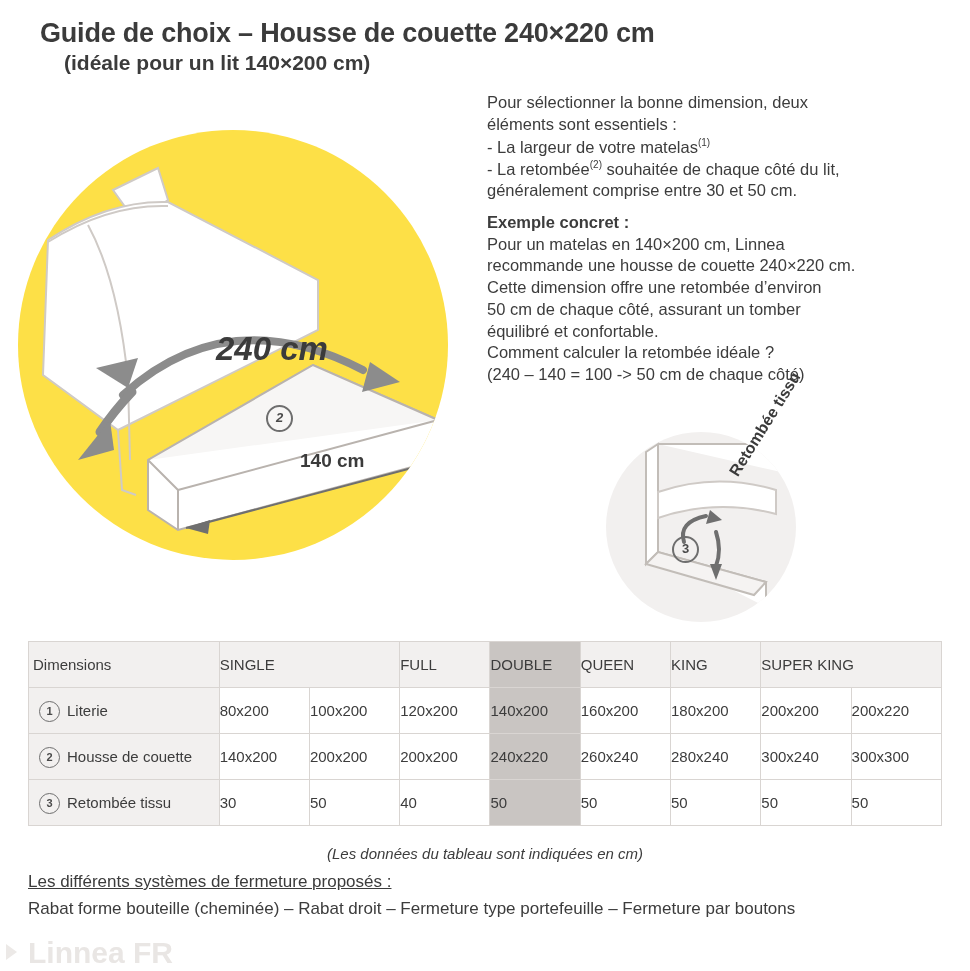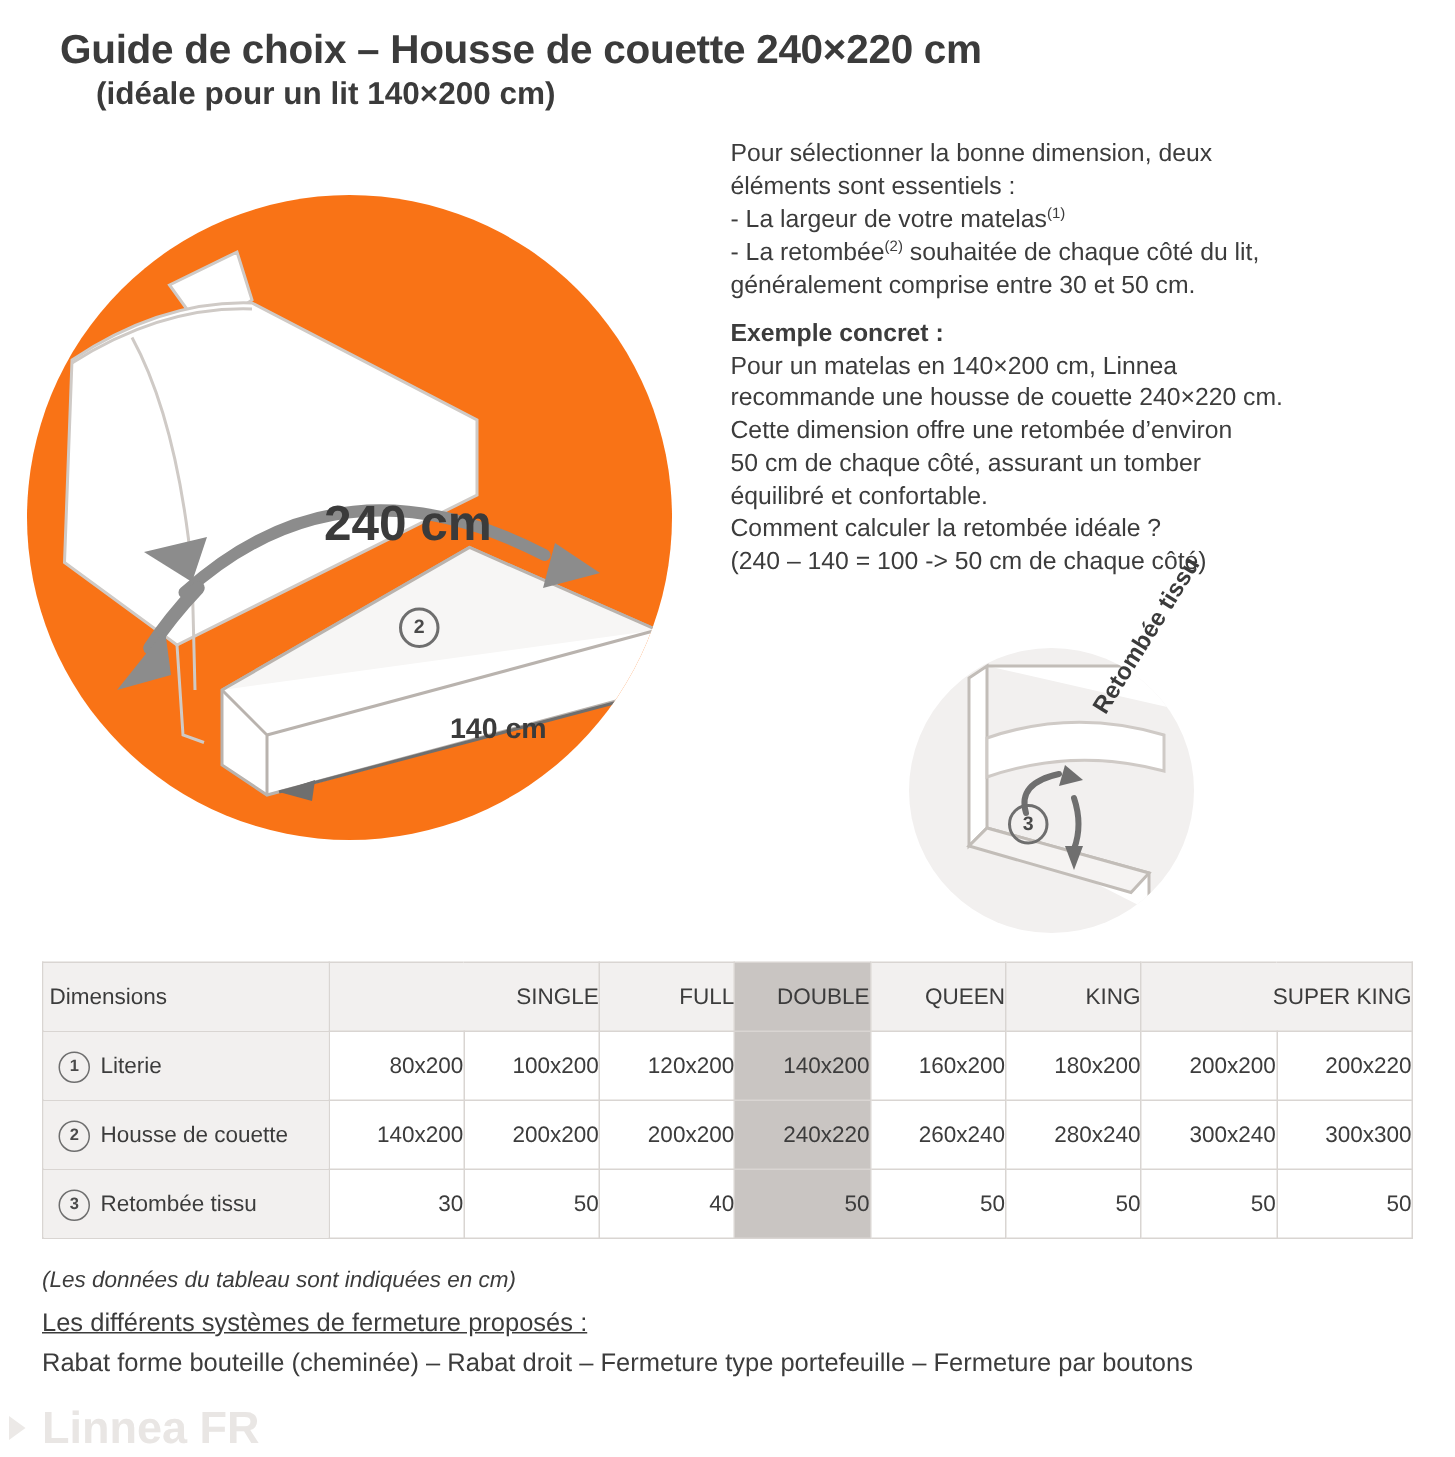--- a/index.html
+++ b/index.html
@@ -54,22 +54,23 @@
   sup { font-size: 10px; vertical-align: super; }
 
   
   .circle-main {
     position: absolute;
     left: 18px;
     top: 130px;
     width: 430px;
     height: 430px;
     border-radius: 50%;
-    background: #f97316;
+    background: #fde047;
     overflow: hidden;
+    font-style: italic;
   }
   .circle-small {
     position: absolute;
     left: 606px;
     top: 432px;
     width: 190px;
     height: 190px;
     border-radius: 50%;
     background: #f2f0ef;
     overflow: hidden;
@@ -80,21 +81,21 @@
     position: absolute;
     left: 198px;
     top: 200px;
     font-size: 33px;
     font-weight: bold;
     color: #3b3b3b;
   }
   .label-140 {
     position: absolute;
     left: 300px;
-    top: 476px;
+    top: 450px;
     font-size: 19px;
     font-weight: bold;
     color: #3b3b3b;
   }
   .badge {
     position: absolute;
     width: 23px;
     height: 23px;
     border-radius: 50%;
     border: 2px solid #6e6e6e;
@@ -129,21 +130,21 @@
   }
   table.guide {
     border-collapse: collapse;
     width: 914px;
     table-layout: fixed;
   }
   table.guide td, table.guide th {
     border: 1px solid #d9d5d2;
     font-size: 15px;
     color: #3c3c3c;
-    text-align: right;
+    text-align: left;
     height: 45px;
     padding: 0;
     font-weight: normal;
   }
   table.guide th {
     background: #f2f0ef;
     font-size: 15px;
   }
   table.guide .rowlabel {
     background: #f2f0ef;
@@ -184,21 +185,21 @@
     background: #c9c5c2;
     font-weight: bold;
     color: #3b3b3b;
   }
 
   .table-note {
     position: absolute;
     left: 28px;
     top: 845px;
     width: 914px;
-    text-align: left;
+    text-align: center;
     font-size: 15px;
     font-style: italic;
     color: #3c3c3c;
   }
 
   
   .footer-block {
     position: absolute;
     left: 28px;
     top: 872px;

